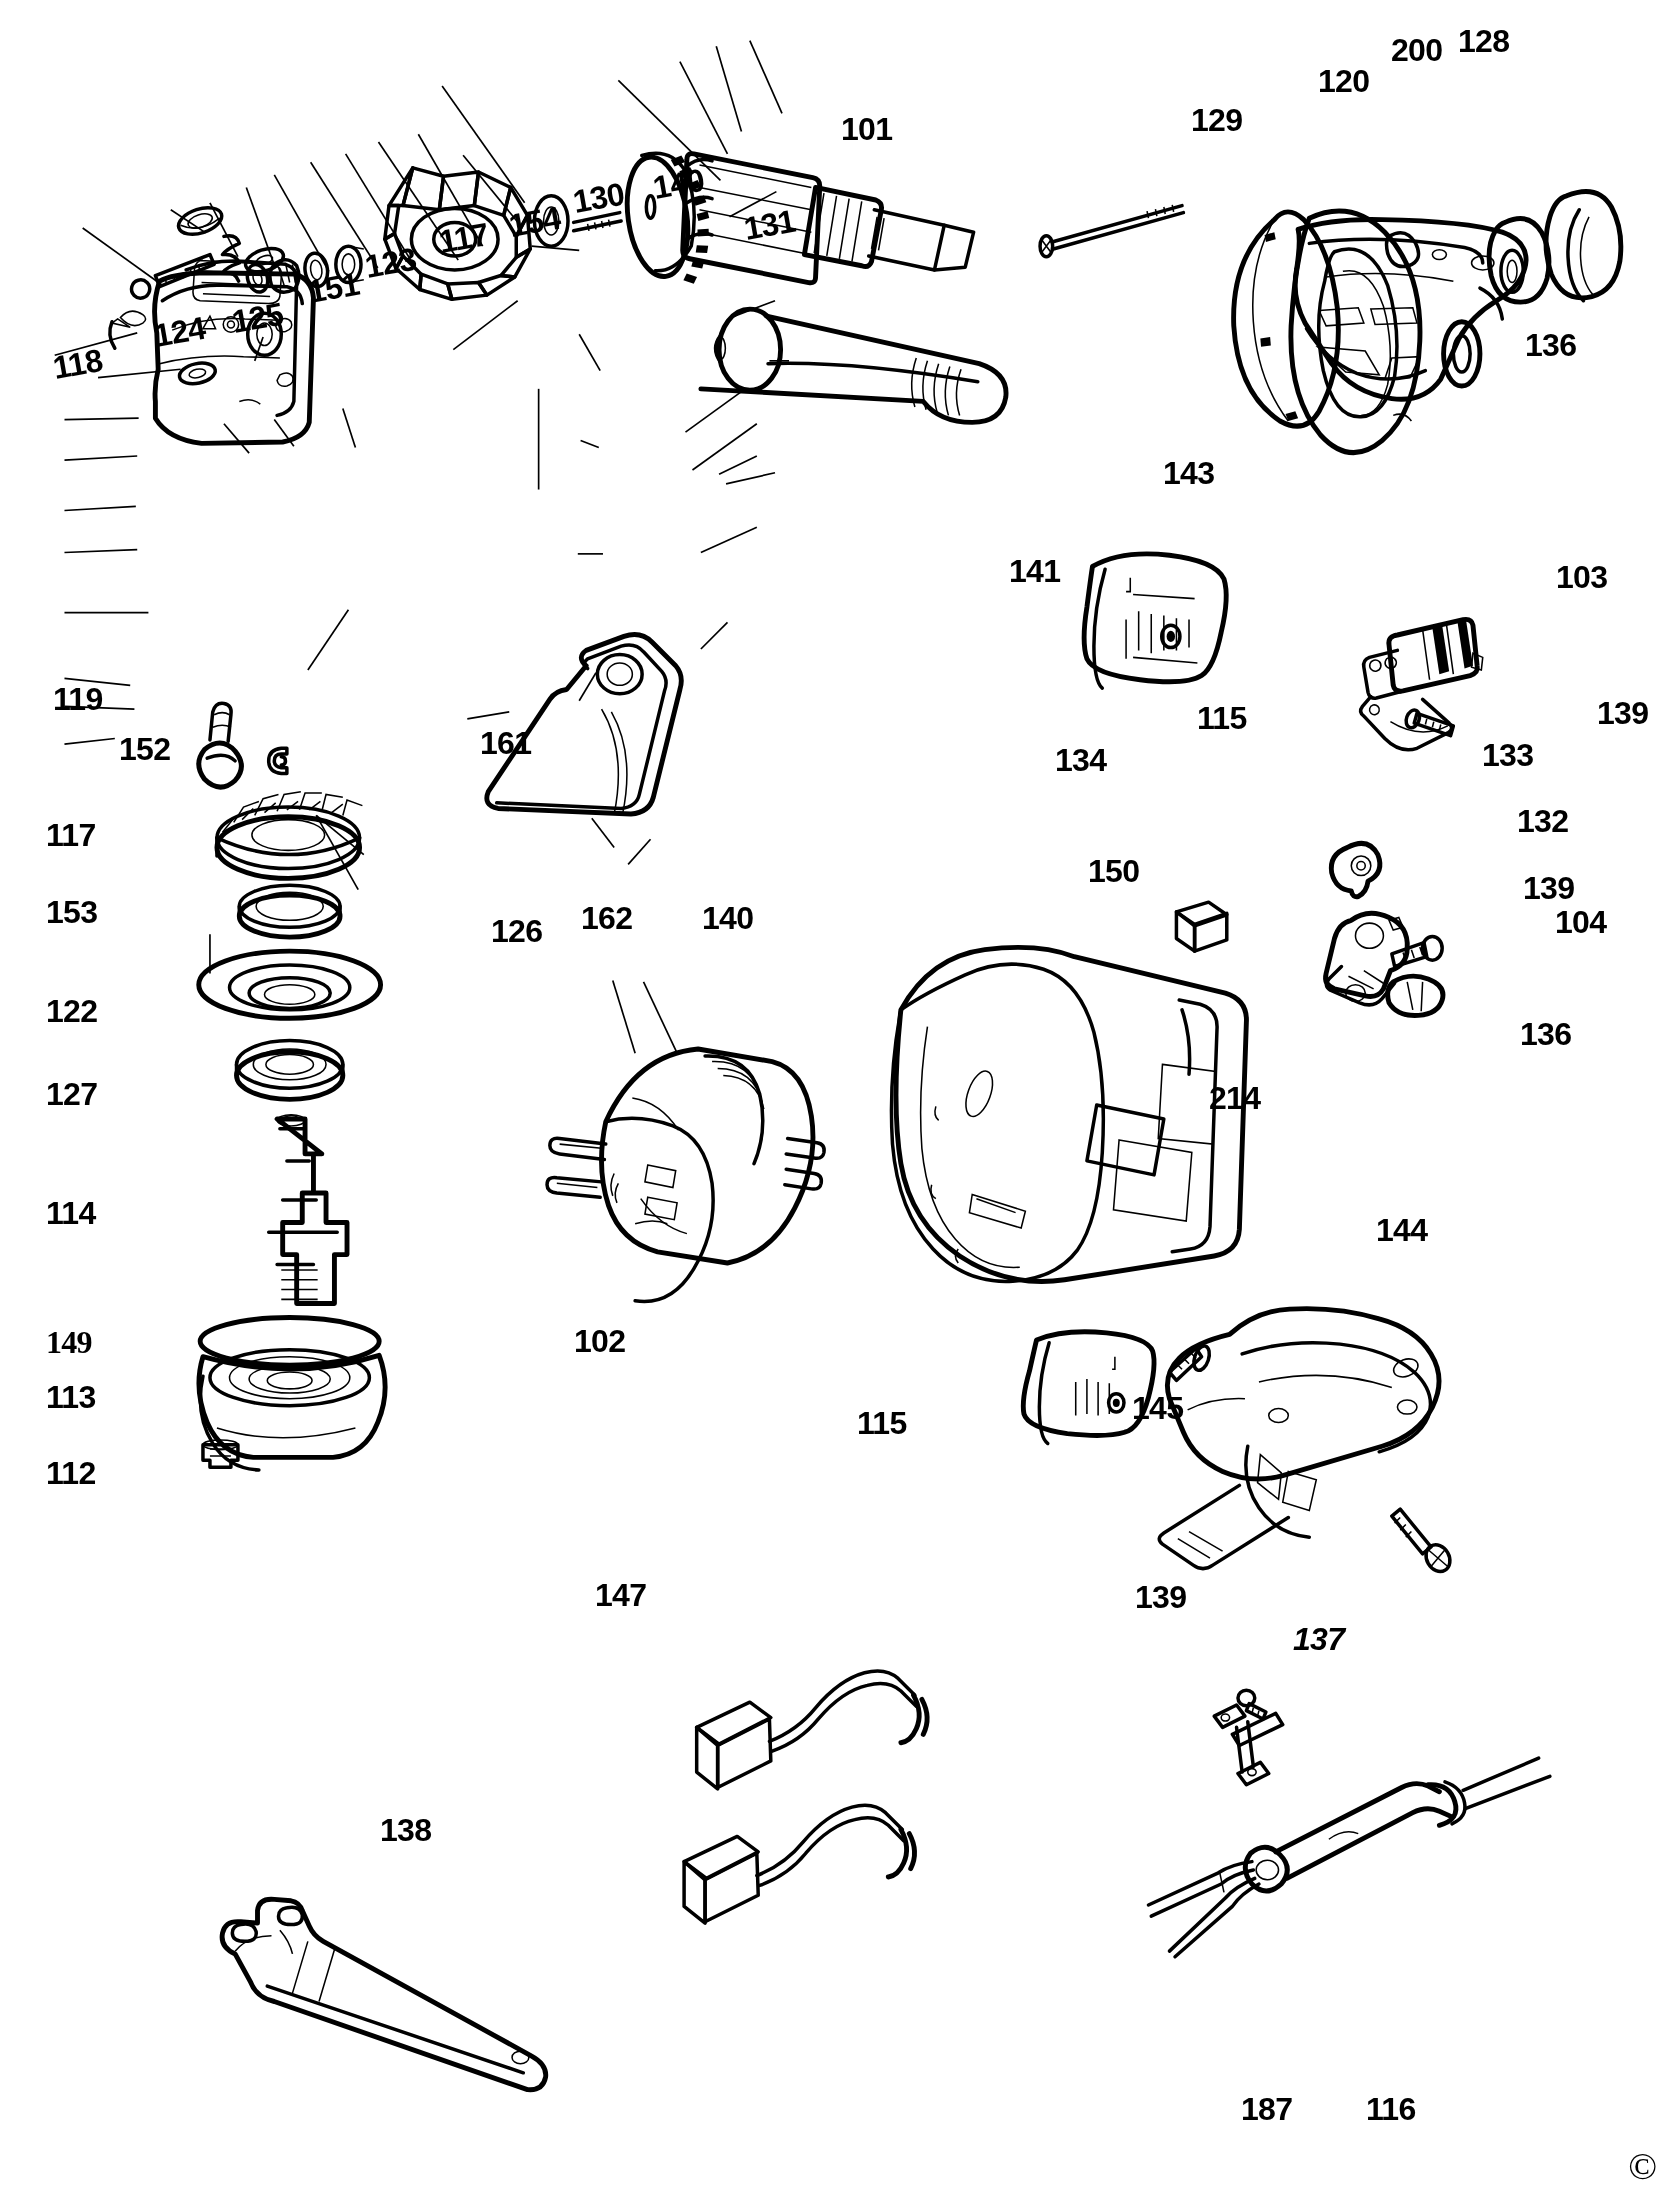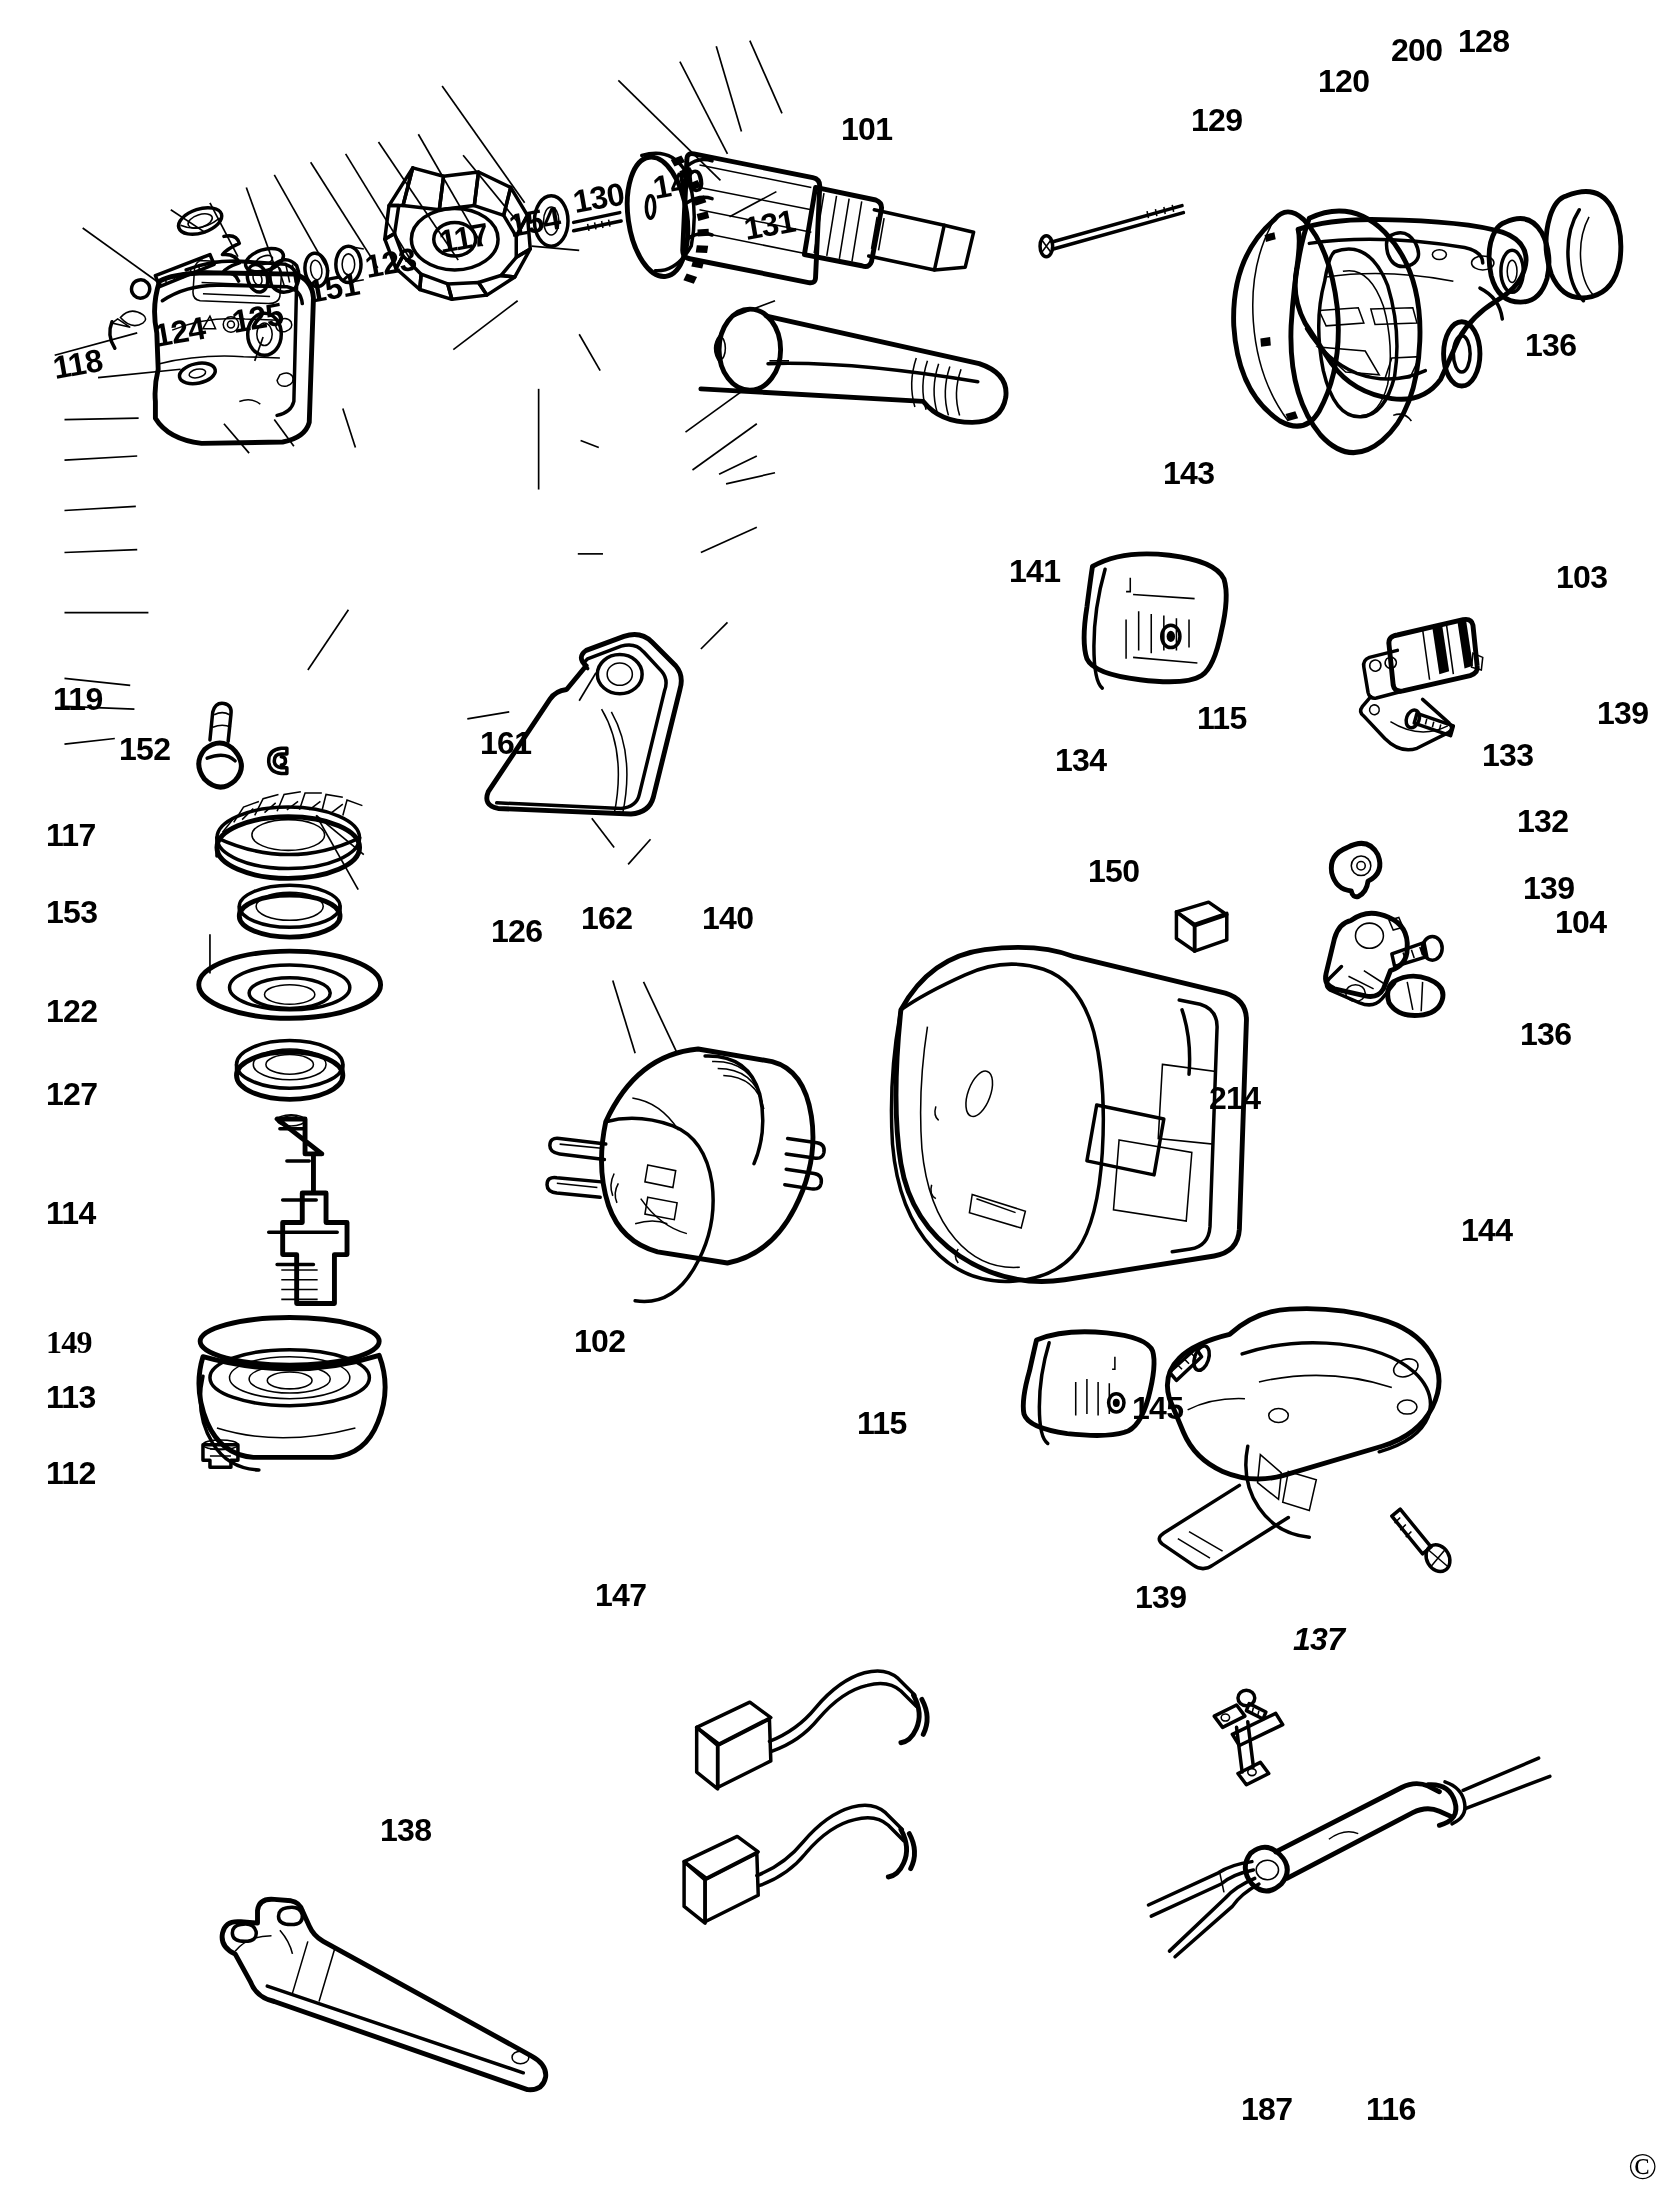--- a/index.html
+++ b/index.html
@@ -635,21 +635,21 @@
   <div class="callout" style="left: 46px; top: 896px;">153</div>
   <div class="callout" style="left: 46px; top: 995px;">122</div>
   <div class="callout" style="left: 46px; top: 1078px;">127</div>
   <div class="callout" style="left: 46px; top: 1197px;">114</div>
   <div class="callout" style="left: 46px; top: 1326px; font-family: Liberation Serif, serif;">149</div>
   <div class="callout" style="left: 46px; top: 1381px;">113</div>
   <div class="callout" style="left: 46px; top: 1457px;">112</div>
   <div class="callout" style="left: 1209px; top: 1082px;">214</div>
   <div class="callout" style="left: 574px; top: 1325px;">102</div>
   <div class="callout" style="left: 1520px; top: 1018px;">136</div>
-  <div class="callout" style="left: 1461px; top: 1214px;">144</div>
+  <div class="callout" style="left: 1376px; top: 1214px;">144</div>
   <div class="callout" style="left: 857px; top: 1407px;">115</div>
   <div class="callout" style="left: 1132px; top: 1392px;">145</div>
   <div class="callout" style="left: 595px; top: 1579px;">147</div>
   <div class="callout" style="left: 1135px; top: 1581px;">139</div>
   <div class="callout" style="left: 1293px; top: 1623px; font-style: italic;">137</div>
   <div class="callout" style="left: 380px; top: 1814px;">138</div>
   <div class="callout" style="left: 1241px; top: 2093px;">187</div>
   <div class="callout" style="left: 1366px; top: 2093px;">116</div>
 
   <div class="copyright">©</div>

